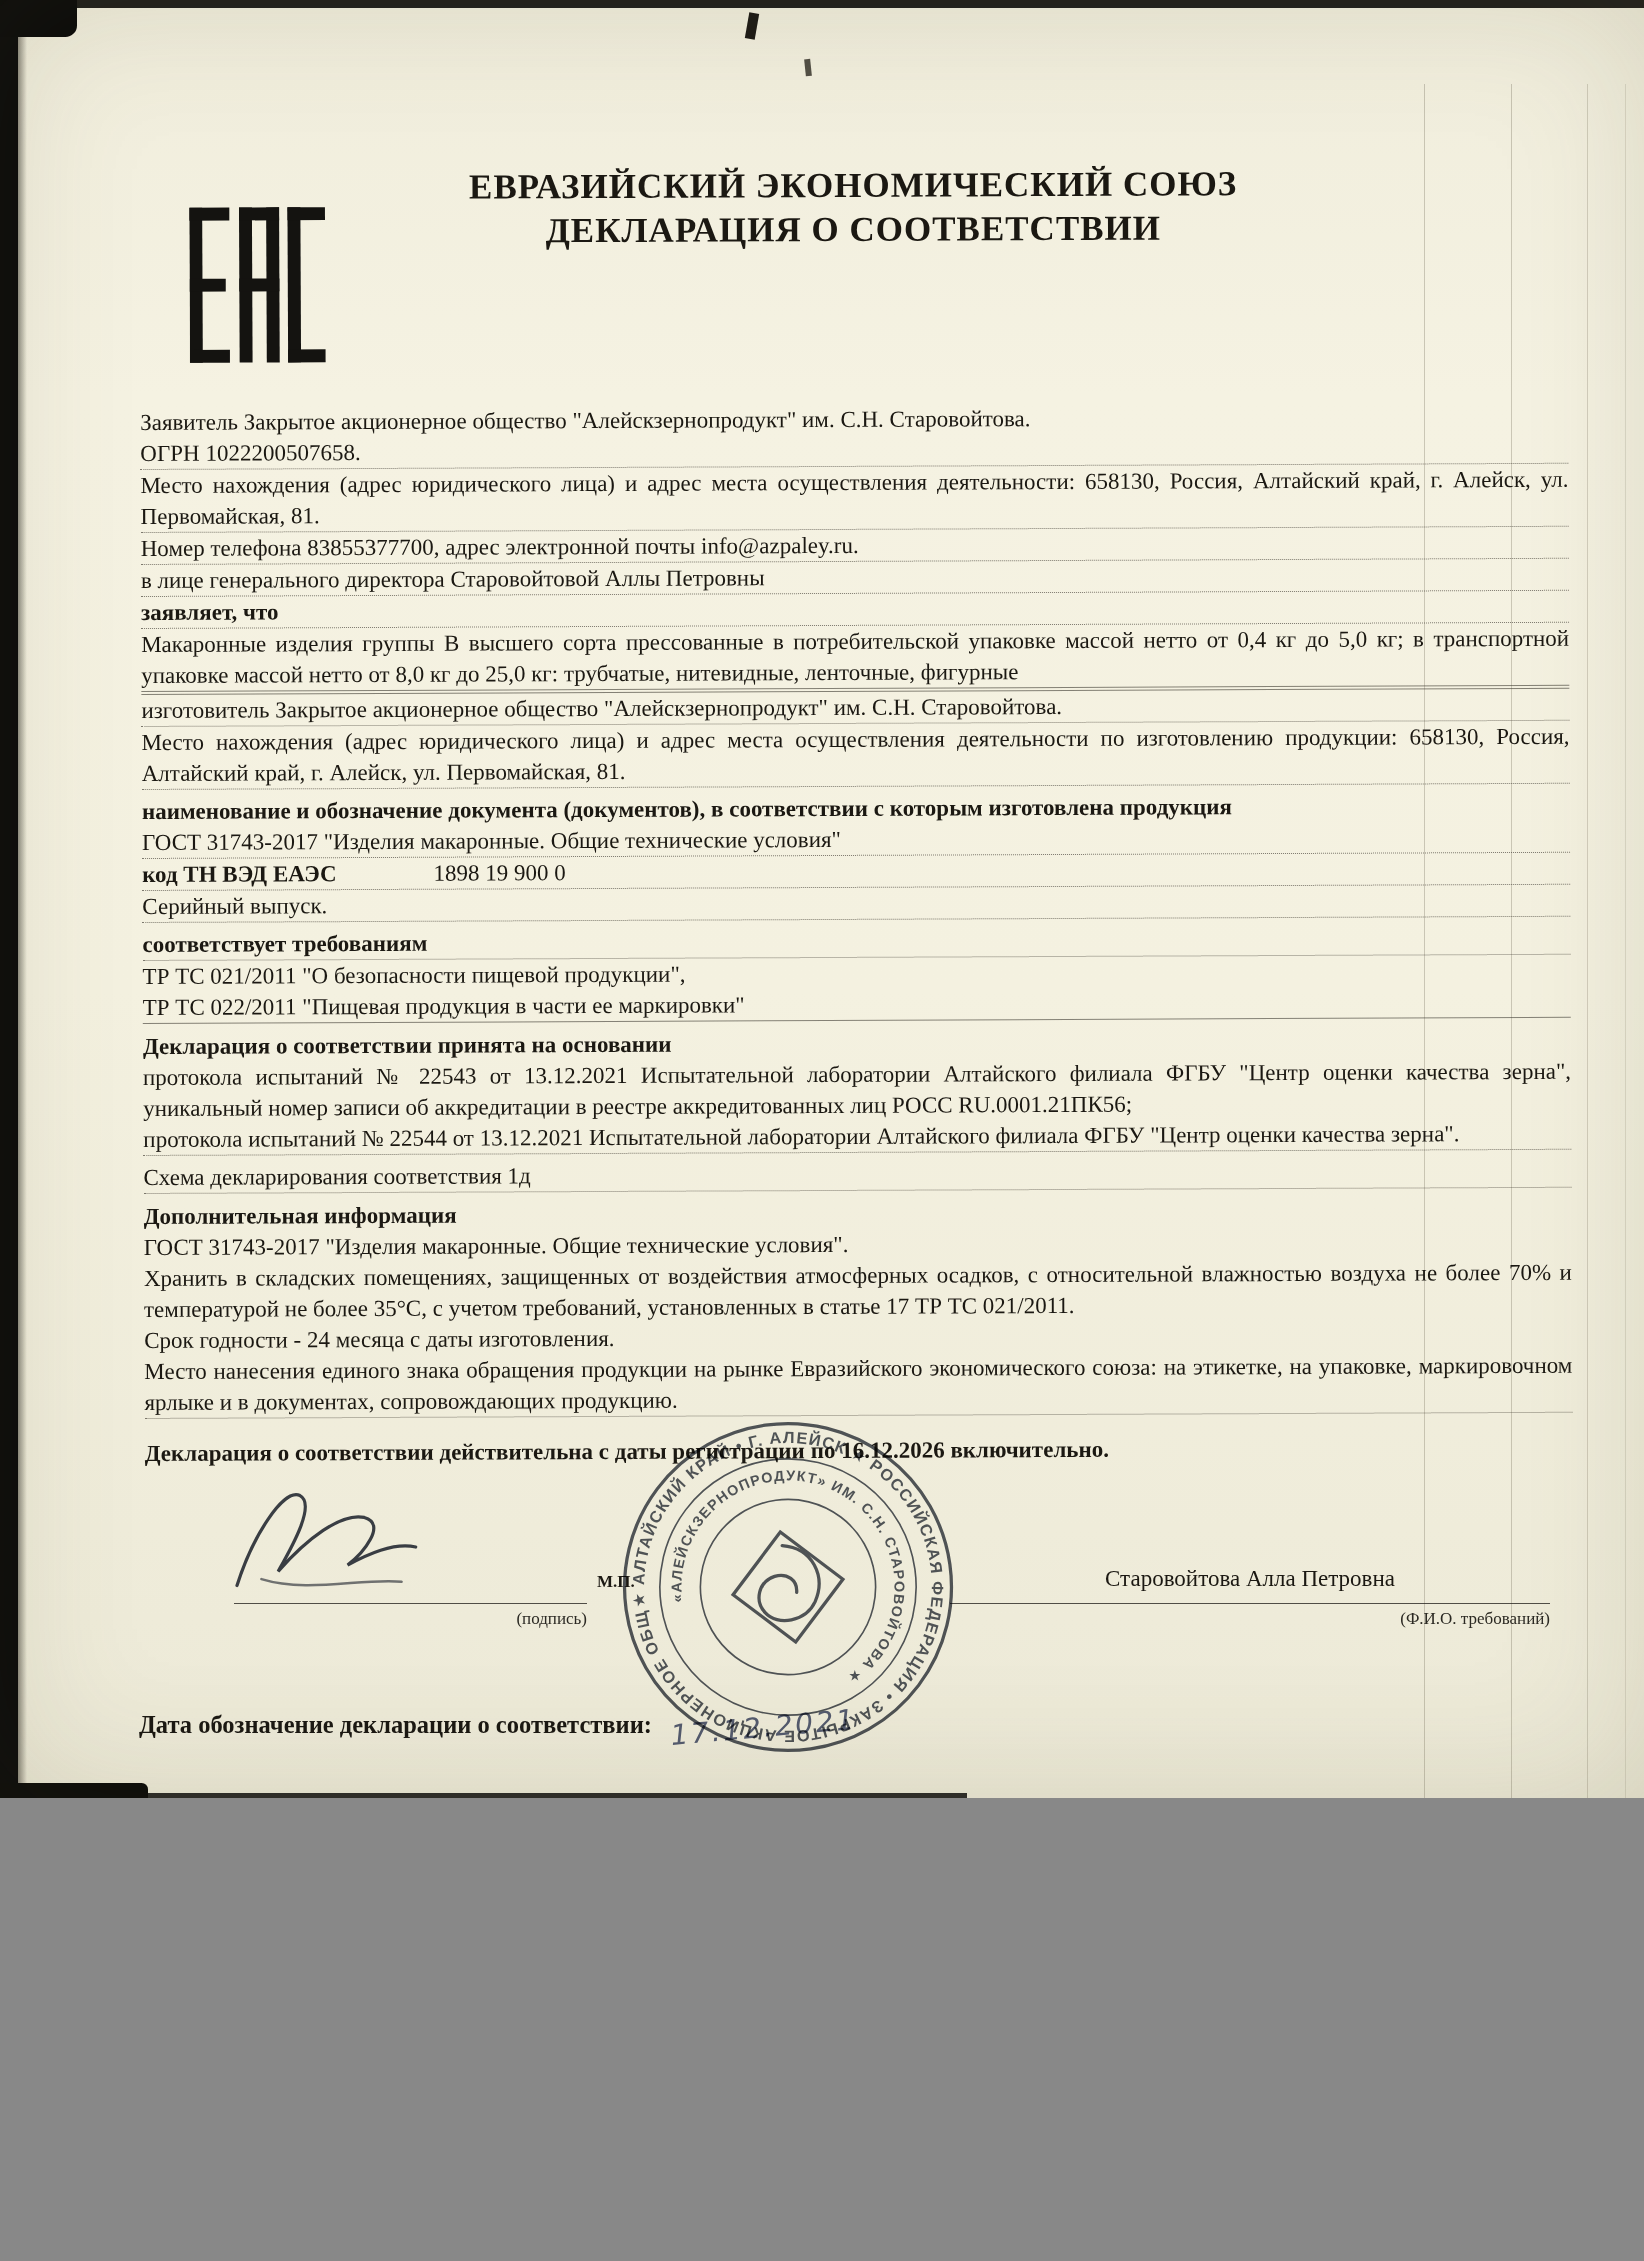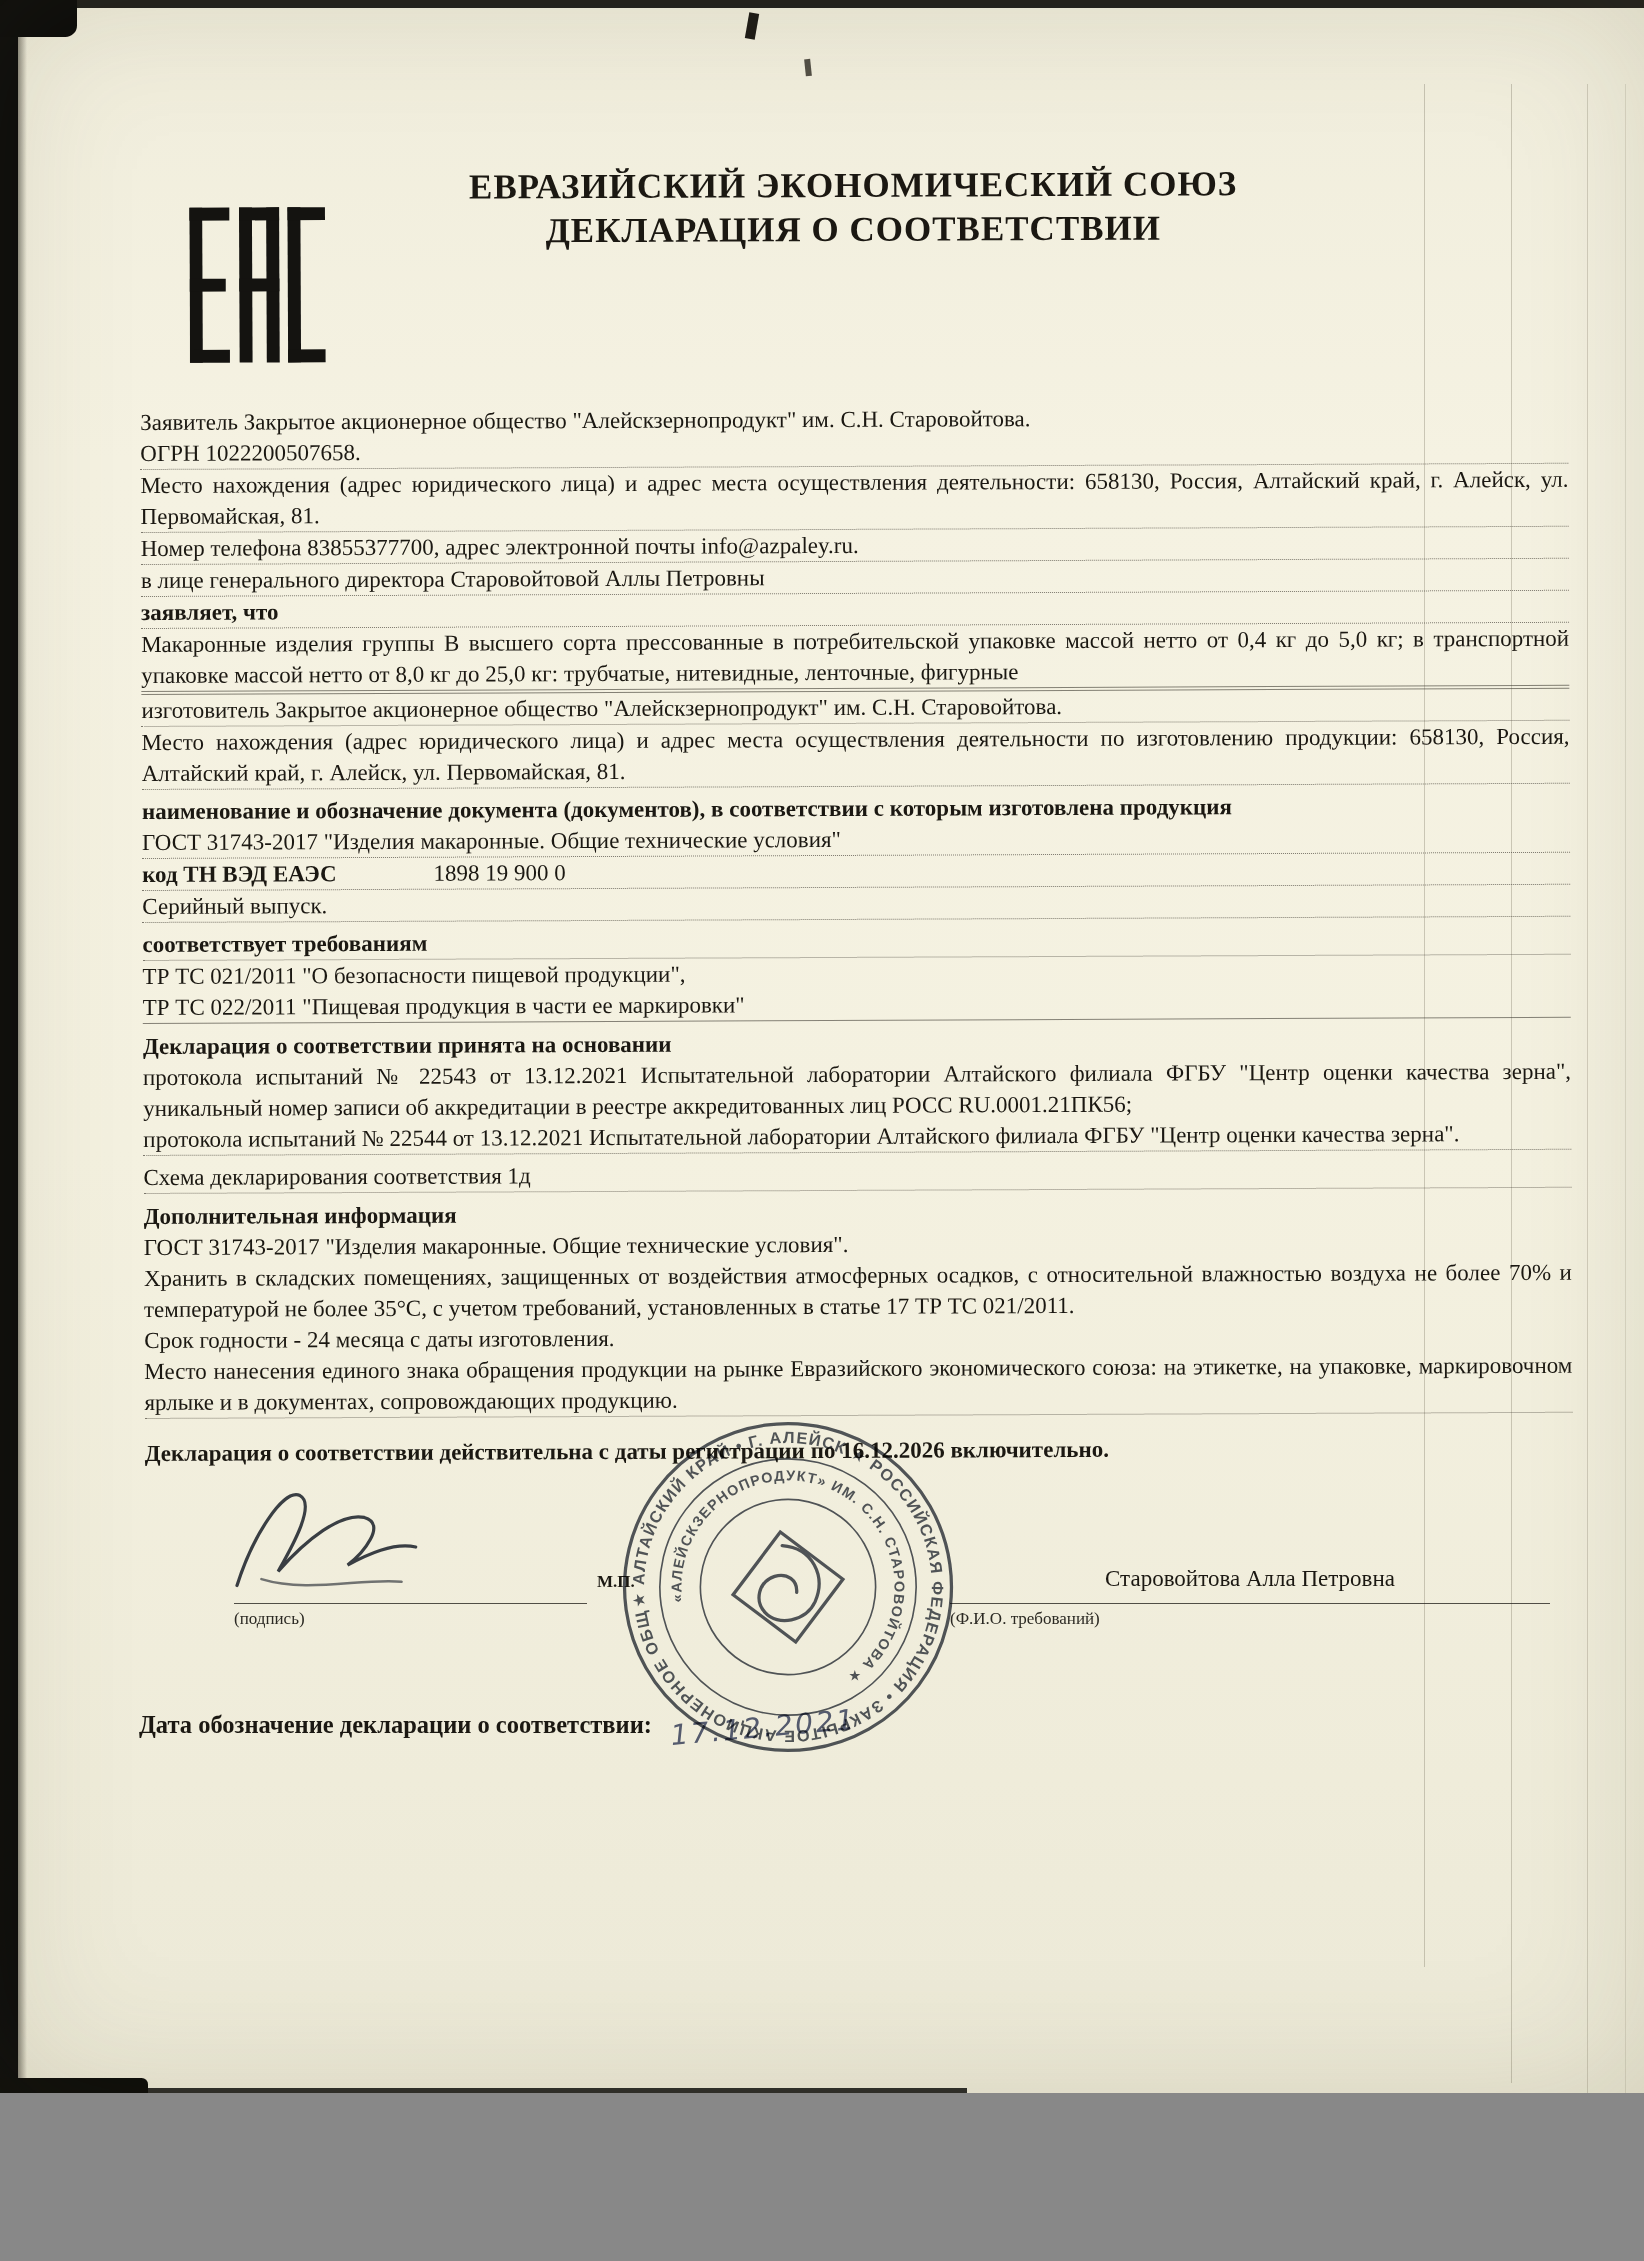--- a/index.html
+++ b/index.html
@@ -1,18 +1,18 @@
 <!DOCTYPE html>
 <html style="font-size:10.3px"><head>
 <meta charset="utf-8">
 <style>
   html,body{margin:0;padding:0;background:#888;}
   .page{
     position:relative;
-    width:1644px;height:2093px;
+    width:1644px;height:1798px;
     background:linear-gradient(180deg,#f0eddc 0%,#f5f2e2 22%,#f4f1e0 55%,#efecda 85%,#ece9d7 100%);
     font-family:"Liberation Serif","DejaVu Serif",serif;
     color:#1b1812;
     overflow:hidden;
   }
   
   .edge-left{position:absolute;left:0;top:0;width:18px;height:2261px;background:#0a0a0a;}
   .edge-left-soft{position:absolute;left:18px;top:0;width:9px;height:2261px;
     background:linear-gradient(90deg,rgba(25,22,15,.45),rgba(25,22,15,0));}
   .edge-top{position:absolute;left:0;top:0;width:1644px;height:7.7px;background:#0d0c0a;opacity:.92;}
@@ -42,21 +42,21 @@
   .ln.sp{margin-top:6.4px;}
   .ln.sp2{margin-top:19.3px;}
   .row .lbl{font-weight:bold;}
   .row .val{margin-left:97px;}
 
   
   .sig-svg{position:absolute;left:224px;top:1475px;z-index:3;}
   .rule{position:absolute;border-top:1.3px solid rgba(40,38,32,.8);z-index:2;}
   .rule.sig{left:234px;top:1603px;width:353px;}
   .rule.fio{left:950px;top:1603px;width:600px;}
-  .under-label{position:absolute;font-size:17px;color:#2b2923;text-align:left;z-index:2;font-family:Liberation Serif, serif;}
+  .under-label{position:absolute;font-size:17px;color:#2b2923;text-align:right;z-index:2;font-family:Liberation Serif, serif;}
   .under-label.sig{left:234px;top:1609px;width:353px;}
   .under-label.fio{left:950px;top:1609px;width:600px;}
   .fio-name{position:absolute;left:950px;top:1566px;width:600px;text-align:center;font-size:23px;z-index:2;}
   .mp{position:absolute;left:597px;top:1572px;font-size:17px;font-weight:bold;z-index:2;}
   .stamp{position:absolute;left:618px;top:1417px;width:340px;height:340px;z-index:5;
     opacity:.82;mix-blend-mode:multiply;transform:rotate(-8deg);}
   .footer-line{position:absolute;left:139px;width:1428px;font-size:24.5px;font-weight:bold;z-index:2;}
   .footer-line.reg{top:1667px;}
   .footer-line.date{top:1707px;}
   .handwritten{display:inline-block;font-family:"DejaVu Sans",sans-serif;font-style:italic;

